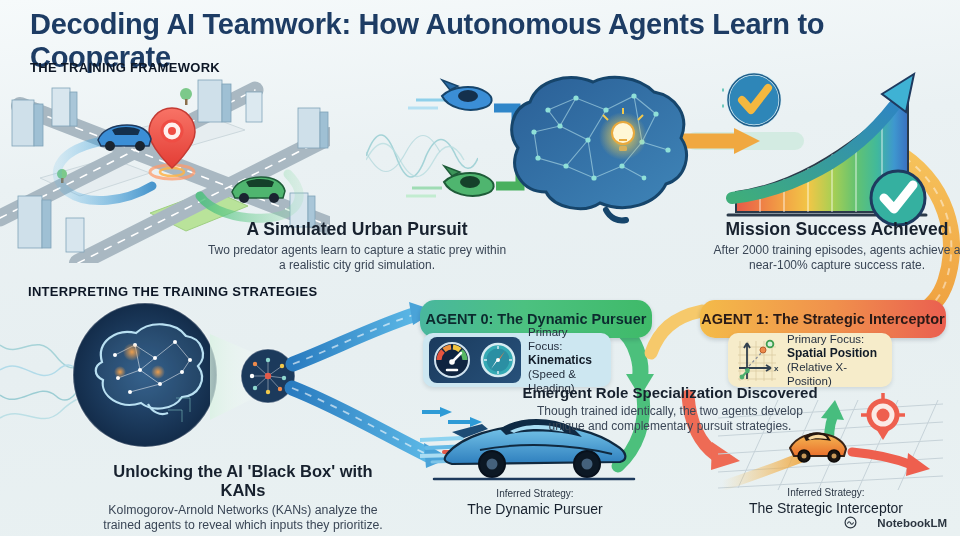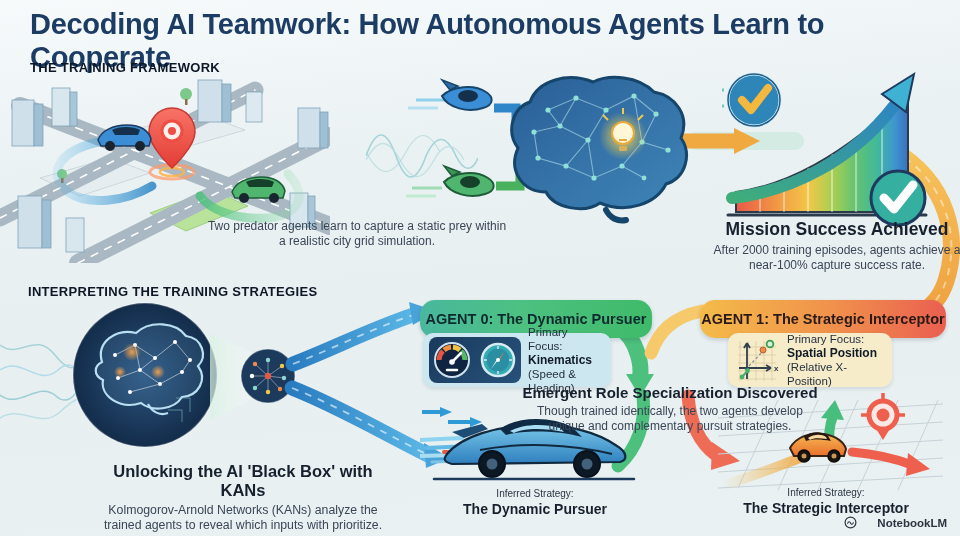--- a/index.html
+++ b/index.html
@@ -37,21 +37,21 @@
     width:92px; height:46px; border-radius:8px; flex:0 0 auto;
     background:linear-gradient(135deg,#1a3a5d 0%,#27517a 100%);
     display:flex; align-items:center; justify-content:center; gap:2px;
   }
   .emergent h3 { font-size:15px; font-weight:700; color:#17212e; margin-bottom:3px; }
   .emergent p, .kan p { font-size:12px; line-height:14.5px; color:#3a4656; }
   .kan h3 { font-size:16.5px; font-weight:700; color:#17212e; margin-bottom:3px; }
   .kan p { font-size:12.3px; }
   .inferred { text-align:center; }
   .inferred .lbl { font-size:10px; color:#2b3644; line-height:15px; }
-  .inferred .val { font-size:14px; font-weight:700; color:#17212e; line-height:16px; }
+  .inferred .val { font-size:14px; font-weight:400; color:#17212e; line-height:16px; }
   .watermark {
     right:13px; bottom:7px; display:flex; align-items:center; gap:20px;
     font-size:11.5px; font-weight:600; color:#2b3540;
   }
 </style>
 </head>
 <body>
 
 <div id="canvas">
 
@@ -476,20 +476,21 @@
       <path d="M 165 5 L 165 11 M 143 27 L 149 27 M 181 27 L 187 27" stroke="#ee5f4e" stroke-width="3.5"></path>
       <path d="M 157 39 L 173 39 L 165 52 Z" fill="#ee5f4e"></path>
     </g>
   </svg>
 
   <h1 class="abs title">Decoding AI Teamwork: How Autonomous Agents Learn to Cooperate</h1>
 
   <div class="abs section-label" style="left:30px;top:60px">THE TRAINING FRAMEWORK</div>
 
   <div class="abs cap" style="left:207px;top:219px;width:300px">
+    <h3>A Simulated Urban Pursuit</h3>
     <p>Two predator agents learn to capture a static prey within a realistic city grid simulation.</p>
   </div>
 
 
   <div class="abs cap" style="left:712px;top:219px;width:250px">
     <h3>Mission Success Achieved</h3>
     <p>After 2000 training episodes, agents achieve a near-100% capture success rate.</p>
   </div>
 
   <div class="abs section-label" style="left:28px;top:284px">INTERPRETING THE TRAINING STRATEGIES</div>
@@ -549,21 +550,21 @@
     </div>
   </div>
 
   <div class="abs cap emergent" style="left:520px;top:384px;width:300px">
     <h3>Emergent Role Specialization Discovered</h3>
     <p>Though trained identically, the two agents develop unique and complementary pursuit strategies.</p>
   </div>
 
   <div class="abs cap kan" style="left:95px;top:462px;width:296px">
     <h3>Unlocking the AI 'Black Box' with KANs</h3>
-    <p>Kolmogorov-Arnold Networks (KANs) analyze the trained agents to reveal which inputs with prioritize.</p>
+    <p>Kolmogorov-Arnold Networks (KANs) analyze the trained agents to reveal which inputs they prioritize.</p>
   </div>
 
   <div class="abs inferred" style="left:428px;top:486px;width:214px">
     <div class="lbl">Inferred Strategy:</div>
     <div class="val">The Dynamic Pursuer</div>
   </div>
 
   <div class="abs inferred" style="left:718px;top:485px;width:216px">
     <div class="lbl">Inferred Strategy:</div>
     <div class="val">The Strategic Interceptor</div>

